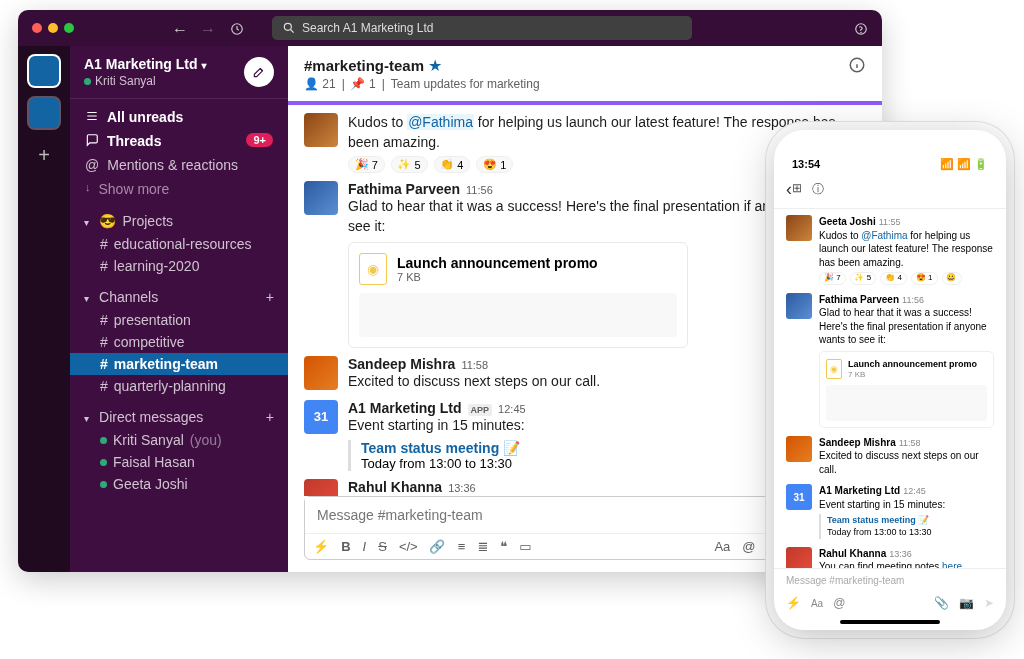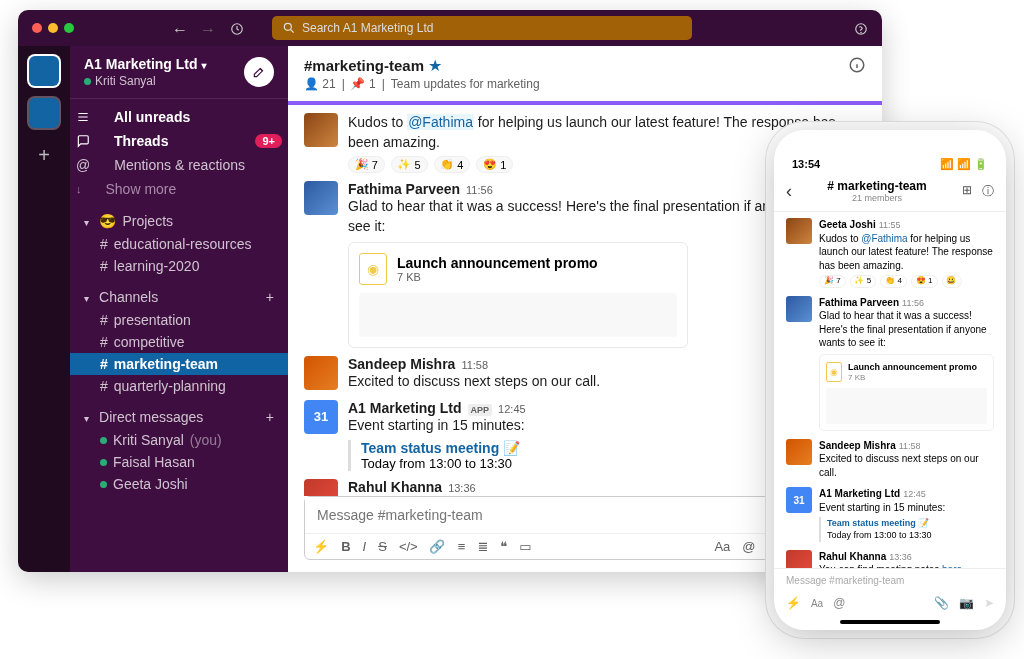--- a/index.html
+++ b/index.html
@@ -4,36 +4,36 @@
 <style>
 *{margin:0;padding:0;box-sizing:border-box;font-family:-apple-system,BlinkMacSystemFont,"Segoe UI",Helvetica,sans-serif}
 body{background:#fff;width:1024px;height:659px;position:relative;overflow:hidden}
 .desktop{position:absolute;top:10px;left:18px;width:864px;height:562px;border-radius:10px;box-shadow:0 8px 30px rgba(0,0,0,0.2);overflow:hidden;display:flex;flex-direction:column}
 .titlebar{height:36px;background:#350d36;display:flex;align-items:center;padding:0 14px;gap:8px}
 .traffic{display:flex;gap:6px}
 .dot{width:10px;height:10px;border-radius:50%}
 .red{background:#ff5f57}.yellow{background:#febc2e}.green{background:#28c840}
 .nav-arrows{display:flex;gap:12px;margin-left:90px;color:#ccc}
 .history-btn{color:#ccc;margin-left:6px}
-.searchbar{flex:1;max-width:420px;margin-left:20px;background:#a16207;border-radius:5px;height:24px;display:flex;align-items:center;padding:0 10px;color:#ddd;font-size:12px}
+.searchbar{flex:1;max-width:420px;margin-left:20px;background:#404040;border-radius:5px;height:24px;display:flex;align-items:center;padding:0 10px;color:#ddd;font-size:12px}
 .searchbar svg{margin-right:6px}
 .help-btn{color:#ccc;margin-left:auto}
 .body{flex:1;display:flex;min-height:0}
 .rail{width:52px;background:#1f0a1f;display:flex;flex-direction:column;align-items:center;padding-top:10px;gap:12px}
 .rail-sq{width:30px;height:30px;border-radius:6px}
 .rail-sq.active{background:#1264a3;box-shadow:0 0 0 2px #fff}
 .rail-sq.inactive{background:#1264a3;box-shadow:0 0 0 2px rgba(255,255,255,0.3)}
 .rail-plus{color:#bbb;font-size:20px;margin-top:4px}
 .sidebar{width:218px;background:#3f0e40;color:#cfc3cf;font-size:14px;overflow-y:auto}
 .ws-header{display:flex;align-items:center;justify-content:space-between;padding:10px 14px;border-bottom:1px solid rgba(255,255,255,0.1)}
 .ws-name{color:#fff;font-weight:800;font-size:14px}
 .ws-user{color:#cfc3cf;font-size:12px;display:flex;align-items:center;gap:4px;margin-top:2px}
 .presence{width:7px;height:7px;background:#2bac76;border-radius:50%}
 .compose-btn{width:30px;height:30px;background:#fff;border-radius:50%;display:flex;align-items:center;justify-content:center;color:#3f0e40}
-.sb-item{display:flex;align-items:center;gap:24px;padding:4px 6px;cursor:pointer}
+.sb-item{display:flex;align-items:flex-start;gap:8px;padding:4px 15px;cursor:pointer}
 .sb-item.bold{color:#fff;font-weight:700}
 .sb-item .badge{margin-left:auto;background:#e01e5a;color:#fff;font-size:11px;font-weight:700;padding:1px 7px;border-radius:10px}
 .sb-section{padding:4px 14px;display:flex;align-items:center;justify-content:space-between;font-size:14px;cursor:pointer;margin-top:8px}
 .sb-section .left{display:flex;align-items:center;gap:6px}
 .ch-item{padding:3px 14px 3px 30px;cursor:pointer;display:flex;align-items:center;gap:6px;font-size:14px}
 .ch-item.active{background:#1164a3;color:#fff;font-weight:600}
 .dm-dot{width:7px;height:7px;background:#2bac76;border-radius:50%;display:inline-block}
 .main{flex:1;background:#fff;display:flex;flex-direction:column;min-width:0}
 .ch-header{padding:10px 16px;border-bottom:4px solid #8b5cf6;display:flex;align-items:flex-start;justify-content:space-between}
 .ch-title{font-weight:800;font-size:15px;color:#1d1c1d}
@@ -356,24 +356,20 @@
   </div>
 </div>
 
 <div class="phone">
   <div class="phone-status">
     <span>13:54</span>
     <span>📶 📶 🔋</span>
   </div>
   <div class="phone-header">
     <span class="phone-back">‹</span>
-    <div class="phone-title">
-      <div class="t"># marketing-team</div>
-      <div class="s">21 members</div>
-    </div>
     <div class="phone-icons">
       <span>⊞</span>
       <span>ⓘ</span>
     </div>
   </div>
   <div class="phone-msgs">
     <div class="pmsg">
       <div class="pavatar av-geeta"></div>
       <div class="pbody">
         <span class="pauthor">Geeta Joshi</span><span class="ptime">11:55</span>

